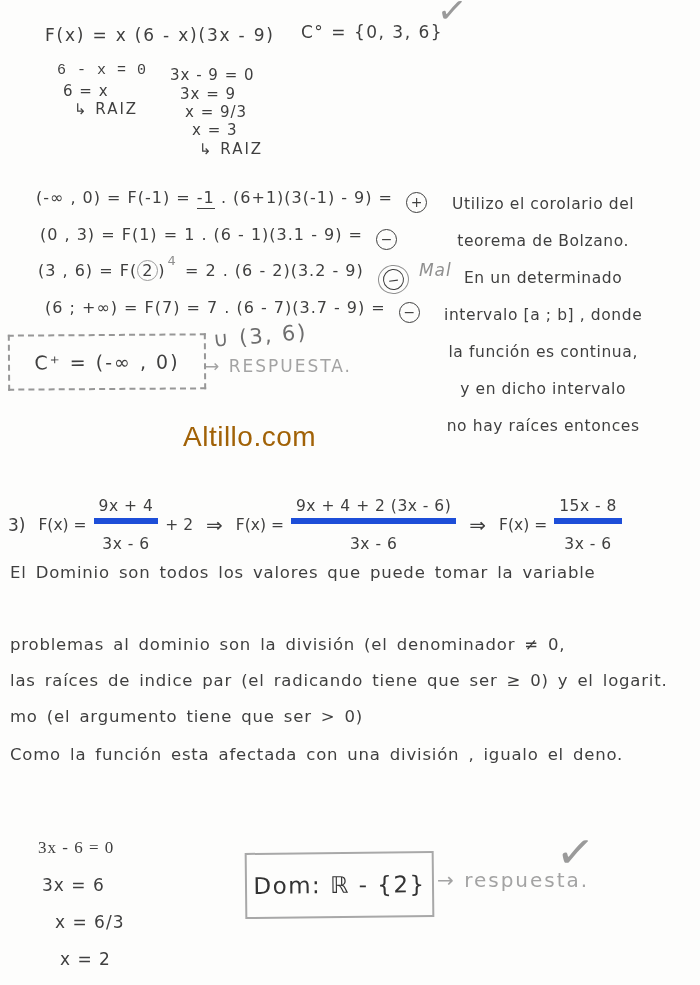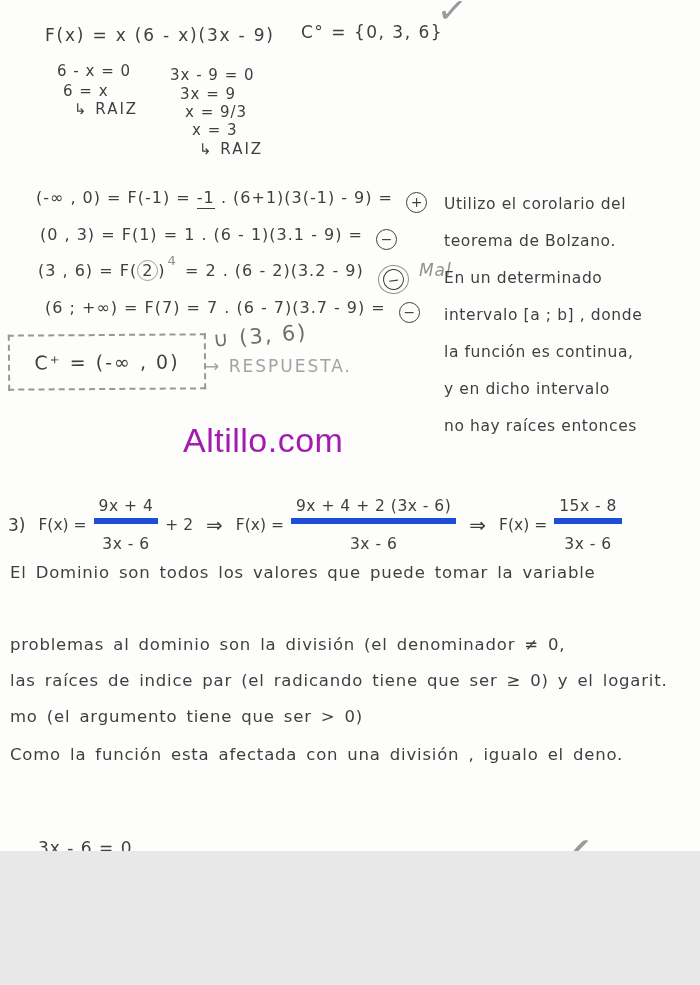--- a/index.html
+++ b/index.html
@@ -1,17 +1,17 @@
 <!DOCTYPE html>
 <html><head>
 <meta charset="utf-8">
 <style>
   html,body{margin:0;padding:0;background:#e8e8e8;}
   #sheet{
-    position:relative;width:700px;height:851px;margin:0 auto;
+    position:relative;width:700px;height:985px;margin:0 auto;
     background:#fdfdfc;overflow:hidden;
     font-family:"DejaVu Sans",sans-serif;color:#3f3f3f;
   }
   .hw{position:absolute;white-space:nowrap;color:#3f3f3f;letter-spacing:1px;}
   .sz15{font-size:15px;} .sz16{font-size:16px;} .sz17{font-size:17px;}
   .gray{color:#a3a3a3;} .midgray{color:#6f6f6f;} .corr{color:#8f8f8f;text-align:center;}
   .circ{
     display:inline-flex;align-items:center;justify-content:center;
     width:19px;height:19px;border:1.6px solid #3f3f3f;border-radius:50%;
     font-size:14px;line-height:1;vertical-align:-4px;margin-left:7px;letter-spacing:0;
@@ -33,43 +33,43 @@
     position:absolute;left:8px;top:334px;width:194px;height:52px;
     border:2px dashed #979797;display:flex;align-items:center;justify-content:center;
     font-size:19px;letter-spacing:2px;transform:rotate(-0.4deg);
   }
   .solidbox{
     position:absolute;left:245px;top:852px;width:185px;height:62px;
     border:2px solid #a8a8a8;display:flex;align-items:center;justify-content:center;
     font-size:23px;letter-spacing:1.5px;color:#333;transform:rotate(-0.6deg);
   }
   .check{position:absolute;color:#9a9a9a;font-weight:bold;transform:rotate(6deg);}
-  .note-col{position:absolute;left:444px;top:186px;font-size:15.5px;line-height:37px;letter-spacing:0.6px;}
+  .note-col{position:absolute;left:444px;top:186px;font-size:15.5px;line-height:37px;letter-spacing:0.6px;text-align:center;}
   .note-col div{white-space:nowrap;}
-  .watermark{position:absolute;left:183px;top:421px;font-size:34px;color:#a21caf;
+  .watermark{position:absolute;left:183px;top:421px;font-size:28px;color:#a16207;
     font-family:"Liberation Sans","DejaVu Sans",sans-serif;letter-spacing:0.5px;}
   .p3row{position:absolute;left:8px;top:497px;display:flex;align-items:center;gap:13px;font-size:15.5px;}
   .frac{display:inline-flex;flex-direction:column;text-align:center;vertical-align:middle;letter-spacing:0.5px;}
   .frac .num{border-bottom:6px solid #1d4ed8;padding:0 5px 3px;text-align:right;}
   .frac .den{padding-top:11px;}
   .fxgroup{display:inline-flex;align-items:center;gap:7px;}
   .bigarrow{font-size:20px;color:#3f3f3f;}
   .paraline{position:absolute;left:10px;font-size:16.5px;letter-spacing:0.8px;word-spacing:3px;white-space:nowrap;}
   .raiz-arrow{letter-spacing:2px;}
 </style>
 </head>
 <body>
 
 <div id="sheet">
 
   <div class="hw sz17" style="left:45px;top:25px;letter-spacing:1.8px;">F(x) = x (6 - x)(3x - 9)</div>
   <div class="hw sz17" style="left:301px;top:22px;letter-spacing:1.5px;">C° = {0, 3, 6}</div>
   <div class="check" style="left:437px;top:-10px;font-size:36px;">✓</div>
 
-  <div class="hw sz15" style="left:57px;top:62px;">6 - x = 0</div>
+  <div class="hw sz15" style="left:57px;top:62px;font-family:Liberation Mono, monospace;">6 - x = 0</div>
   <div class="hw sz15" style="left:63px;top:82px;">6 = x</div>
   <div class="hw sz15 raiz-arrow" style="left:74px;top:100px;">↳ RAIZ</div>
 
   <div class="hw sz15" style="left:170px;top:66px;">3x - 9 = 0</div>
   <div class="hw sz15" style="left:180px;top:85px;">3x = 9</div>
   <div class="hw sz15" style="left:185px;top:103px;">x = 9/3</div>
   <div class="hw sz15" style="left:192px;top:121px;">x = 3</div>
   <div class="hw sz15 raiz-arrow" style="left:199px;top:140px;">↳ RAIZ</div>
 
   <div class="hw sz16" style="left:36px;top:188px;">
@@ -145,21 +145,21 @@
     </span>
   </div>
 
   <div class="paraline" style="top:563px;">El Dominio son todos los valores que puede tomar la variable</div>
   <div class="paraline" style="top:635px;">problemas al dominio son la división (el denominador ≠ 0,</div>
   <div class="paraline" style="top:671px;">las raíces de indice par (el radicando tiene que ser ≥ 0) y el logarit.</div>
   <div class="paraline" style="top:707px;">mo (el argumento tiene que ser &gt; 0)</div>
 
   <div class="paraline" style="top:745px;">Como la función esta afectada con una división , igualo el deno.</div>
 
-  <div class="hw sz17" style="left:38px;top:838px;">3x - 6 = 0</div>
+  <div class="hw sz17" style="left:38px;top:838px;font-family:Liberation Serif, serif;">3x - 6 = 0</div>
   <div class="hw sz17" style="left:42px;top:875px;">3x = 6</div>
   <div class="hw sz17" style="left:55px;top:912px;">x = 6/3</div>
   <div class="hw sz17" style="left:60px;top:949px;">x = 2</div>
 
   <div class="solidbox">
     <span>Dom: ℝ - {2}</span>
   </div>
   <div class="hw gray" style="left:437px;top:868px;font-size:20px;letter-spacing:2px;">
     <span>→</span>
     <span>respuesta.</span>

